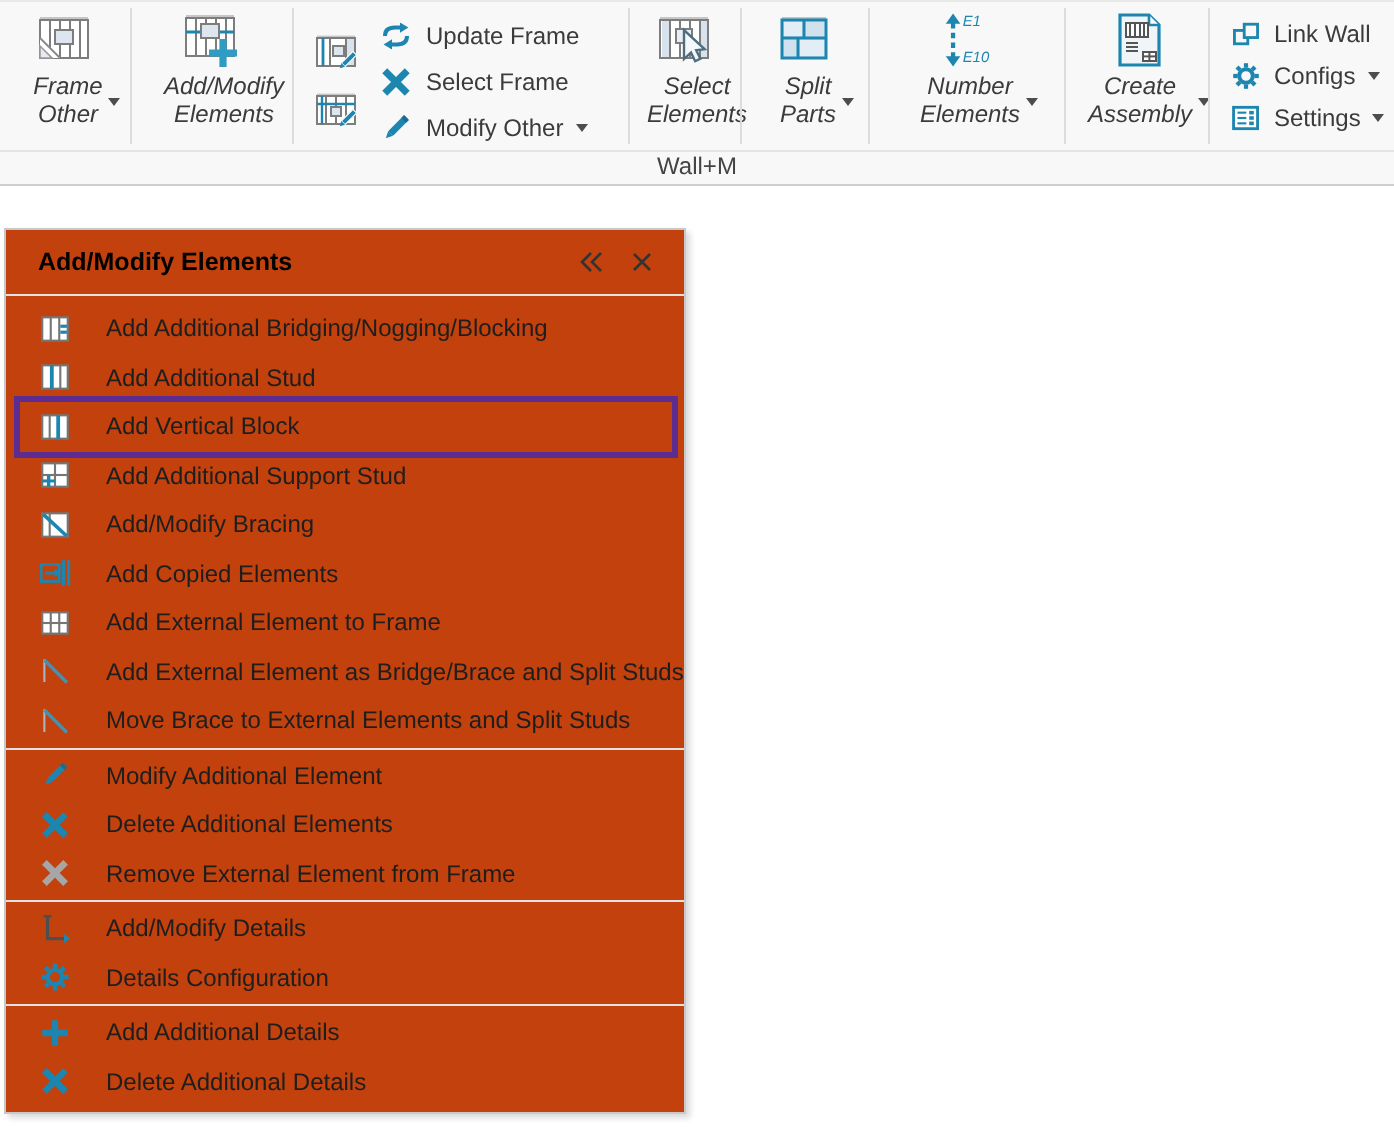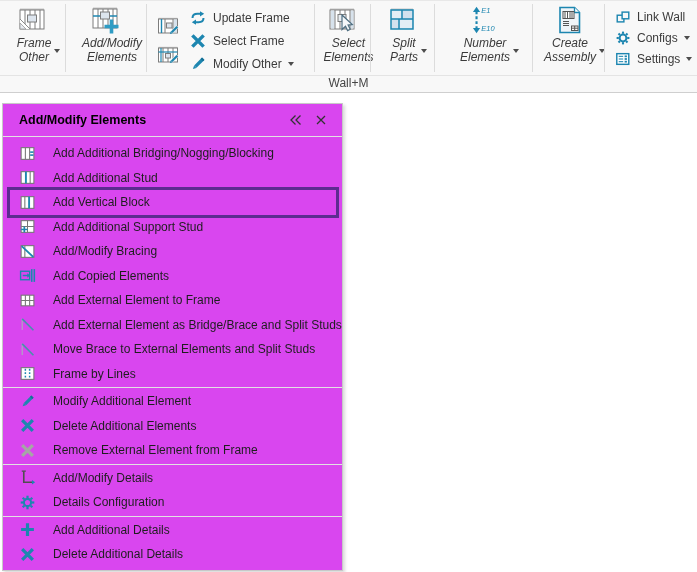--- a/index.html
+++ b/index.html
@@ -27,21 +27,21 @@
   .row-col { display:flex; flex-direction:column; gap:2px; }
   .rrow { display:flex; align-items:center; gap:6px; height:21px; font-size:12px;
     color:#3b3b3b; white-space:nowrap; cursor:default; }
   .icon18 { width:18px; height:18px; flex:none; }
   .icon16 { width:16px; height:16px; flex:none; }
   .g8 { align-items:flex-start; padding:5px 6px 0 10px; }
   .rib-label { height:17px; line-height:15px; text-align:center; font-size:12px;
     color:#444; border-top:1px solid #e4e4e4; }
 
   
-  .panel { position:absolute; left:2px; top:103px; width:341px; background:#d946ef;
+  .panel { position:absolute; left:2px; top:114px; width:341px; background:#c2410c;
     border:1px solid #c8c8c8; box-shadow:2px 2px 3px rgba(0,0,0,0.15); }
   .panel-header { height:33px; display:flex; align-items:center; padding:0 8px 0 16px;
     border-bottom:1px solid #e2e2e2; }
   .panel-title { font-weight:bold; font-size:12.5px; color:#000; flex:1; }
   .ph-btn { width:26px; height:24px; display:flex; align-items:center;
     justify-content:center; cursor:default; }
   .panel-body { padding:4px 0 3px 0; }
   .menu-item { display:flex; align-items:center; height:24.5px; padding-left:16px;
     gap:17px; font-size:12px; color:#1e1e1e; position:relative; white-space:nowrap; cursor:default; }
   .menu-item.highlighted::after { content:""; position:absolute; left:4px; right:3px;
@@ -477,26 +477,20 @@
           <use href="#sym-diag"></use>
         </svg>
       <span>Add External Element as Bridge/Brace and Split Studs</span>
     </div>
     <div class="menu-item">
       <svg class="mi" viewBox="0 0 16 16">
           <use href="#sym-diag"></use>
         </svg>
       <span>Move Brace to External Elements and Split Studs</span>
     </div>
-    <div class="menu-item">
-      <svg class="mi" viewBox="0 0 16 16">
-          <use href="#sym-framelines"></use>
-        </svg>
-      <span>Frame by Lines</span>
-    </div>
 
     <div class="menu-sep"></div>
 
     <div class="menu-item">
       <svg class="mi" viewBox="0 0 16 16">
           <use href="#sym-pencil"></use>
         </svg>
       <span>Modify Additional Element</span>
     </div>
     <div class="menu-item">

